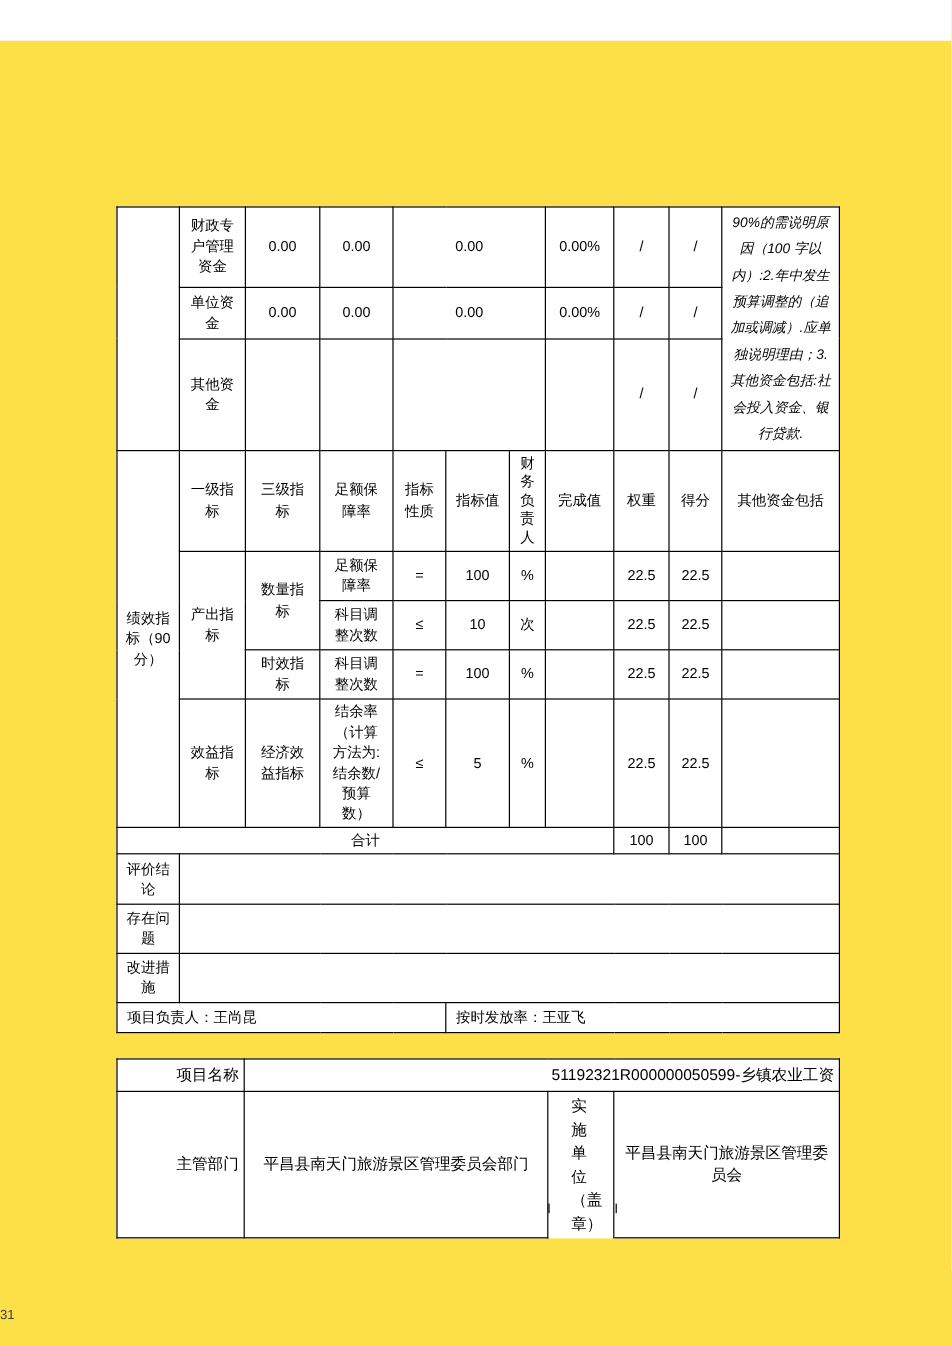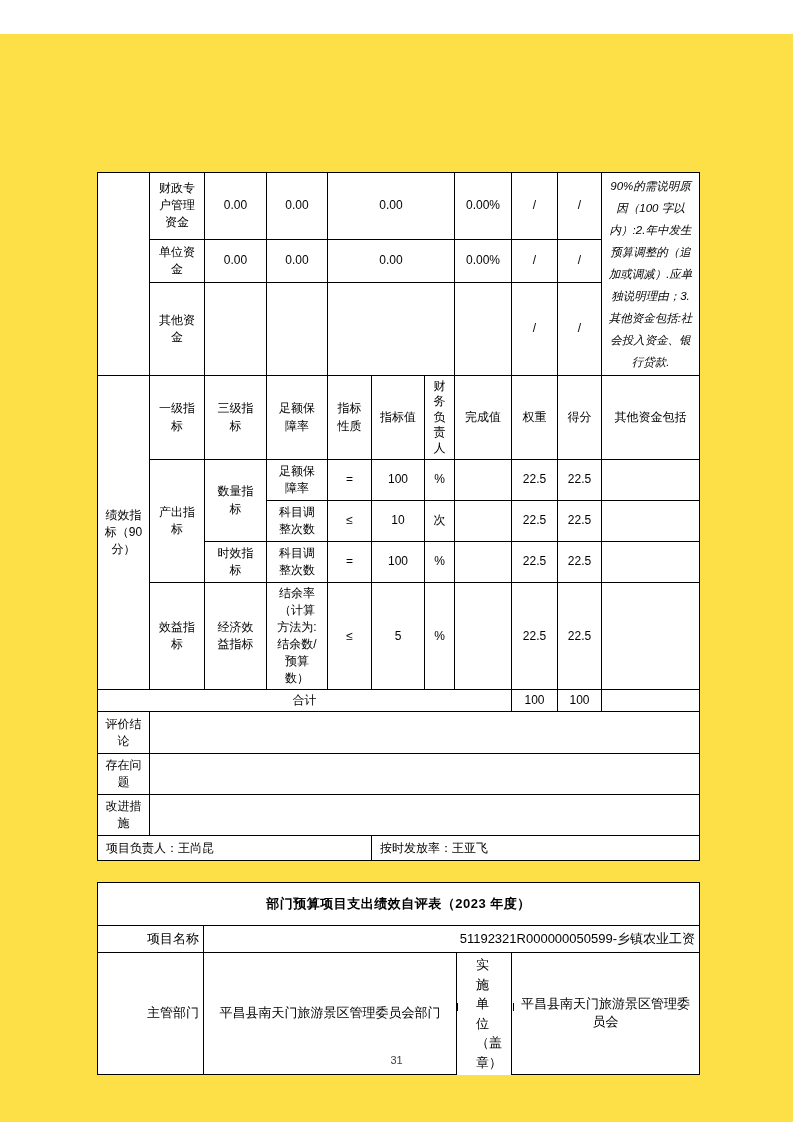--- a/index.html
+++ b/index.html
@@ -32,22 +32,22 @@
   td.unitcol { padding:2px 3px; line-height:1.3; }
   td.leftpad { text-align:left; padding-left:8px; }
   td.sectlabel { padding:2px 6px; }
   td.t2label { text-align:right; padding-left:8px; }
   td.title-cell { font-weight:bold; font-size:16.5px; letter-spacing:0.5px; }
   #t2 td { font-size:13px; }
   td.no-bottom { border-bottom:none; }
   td.impl-cell { text-align:left; vertical-align:middle; padding:2px 19px; line-height:1.5; }
 
   .pageno {
-    position:absolute; left:0; top:1020px; width:793px;
-    text-align:center; font-size:11px; color:#404040;
+    position:absolute; left:0; top:1056px; width:793px;
+    font-size:11px; color:#404040;
   }
   .stub { position:absolute; width:1px; height:8px; background:#000; top:969px; }
 </style>
 </head>
 <body>
 
 <div class="page">
 
   <table id="t1">
     <colgroup>
@@ -183,23 +183,20 @@
     </table>
 
   <table id="t2">
     <colgroup>
       <col style="width:106px">
         <col style="width:253px">
         <col style="width:55px">
         <col style="width:188px">
     </colgroup>
     <tbody>
-        <tr style="height:43px">
-      <td colspan="4" class="title-cell">部门预算项目支出绩效自评表（2023 年度）</td>
-    </tr>
     <tr style="height:27px">
       <td class="t2label">项目名称</td>
       <td colspan="3" class="t2label">51192321R000000050599-乡镇农业工资</td>
     </tr>
     <tr style="height:54px">
       <td class="t2label">主管部门</td>
       <td>平昌县南天门旅游景区管理委员会部门</td>
       <td class="no-bottom impl-cell">实施单位（盖章）</td>
       <td>平昌县南天门旅游景区管理委员会</td>
     </tr>

